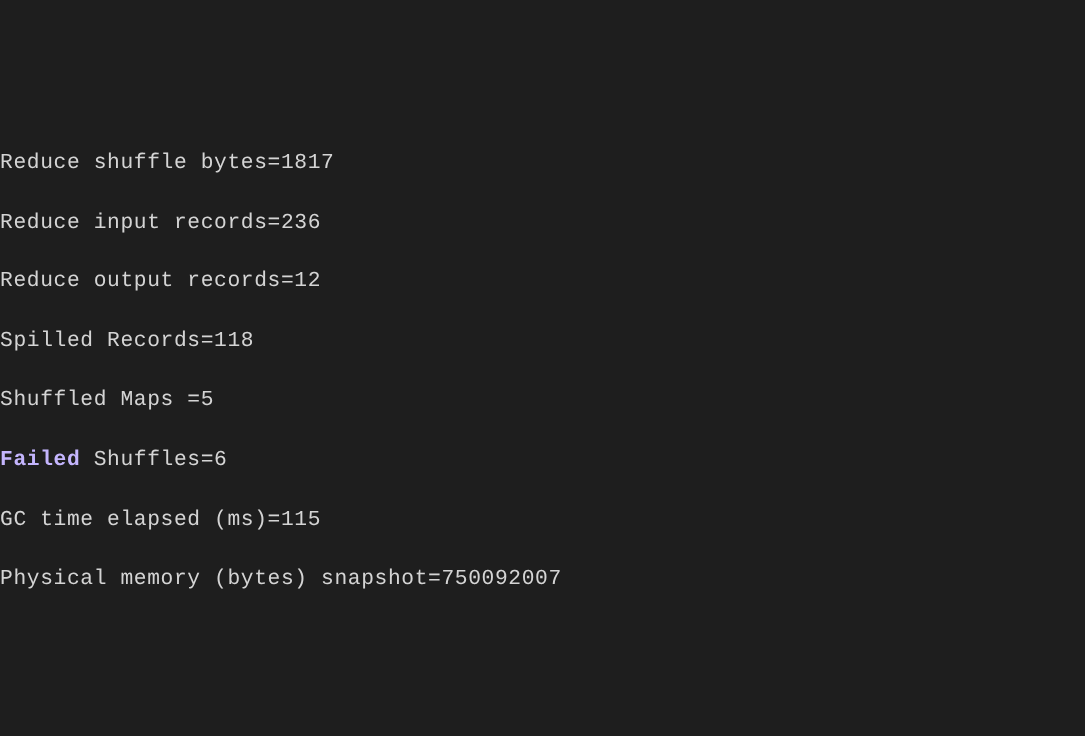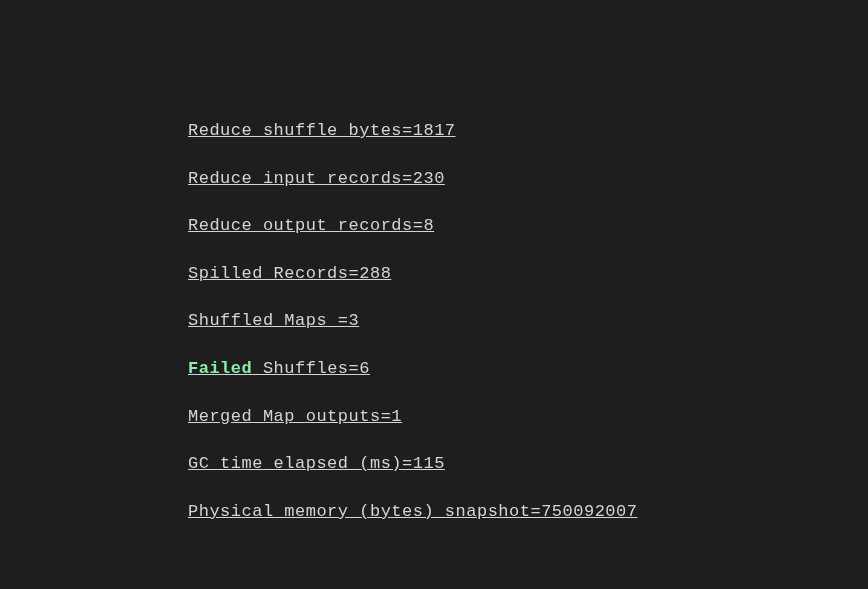--- a/index.html
+++ b/index.html
@@ -20,41 +20,38 @@
       white-space: pre;
       letter-spacing: 0.5px;
     }
     .terminal {
       padding: 0;
     }
     .line {
       display: block;
     }
     .indent1 {
-      padding-left: 188px;
-      text-decoration: underline;
     }
     .red {
-      color: #86efac;
+      color: #c4b5fd;
       font-weight: bold;
     }
   </style>
 </head>
 <body>
 
 
 
 <div class="terminal">
 <span class="line indent1">Reduce shuffle bytes=1817</span>
-<span class="line indent1">Reduce input records=230</span>
-<span class="line indent1">Reduce output records=8</span>
-<span class="line indent1">Spilled Records=288</span>
-<span class="line indent1">Shuffled Maps =3</span>
+<span class="line indent1">Reduce input records=236</span>
+<span class="line indent1">Reduce output records=12</span>
+<span class="line indent1">Spilled Records=118</span>
+<span class="line indent1">Shuffled Maps =5</span>
 <span class="line indent1"><span class="red">Failed</span><span> Shuffles=6</span></span>
-<span class="line indent1">Merged Map outputs=1</span>
 <span class="line indent1">GC time elapsed (ms)=115</span>
 <span class="line indent1">Physical memory (bytes) snapshot=750092007</span>
 
 
 
 
 
 
 
 

